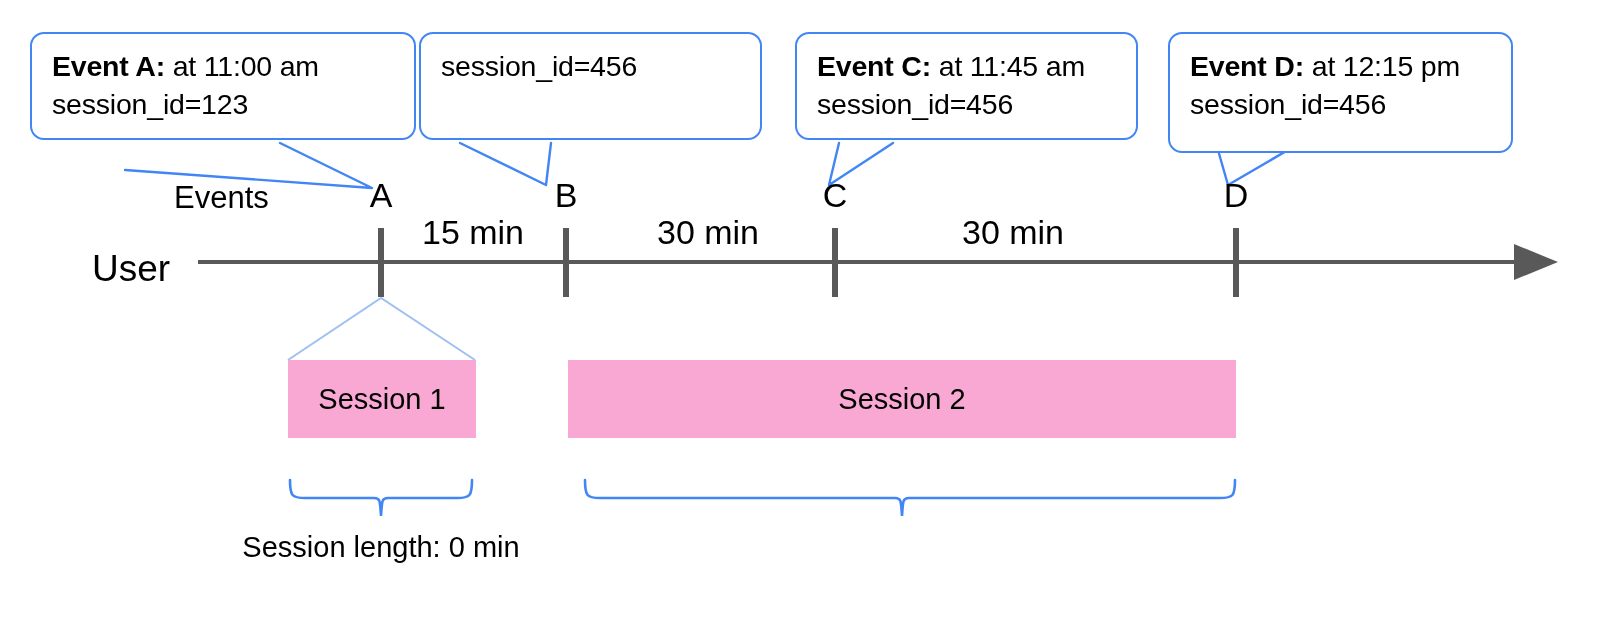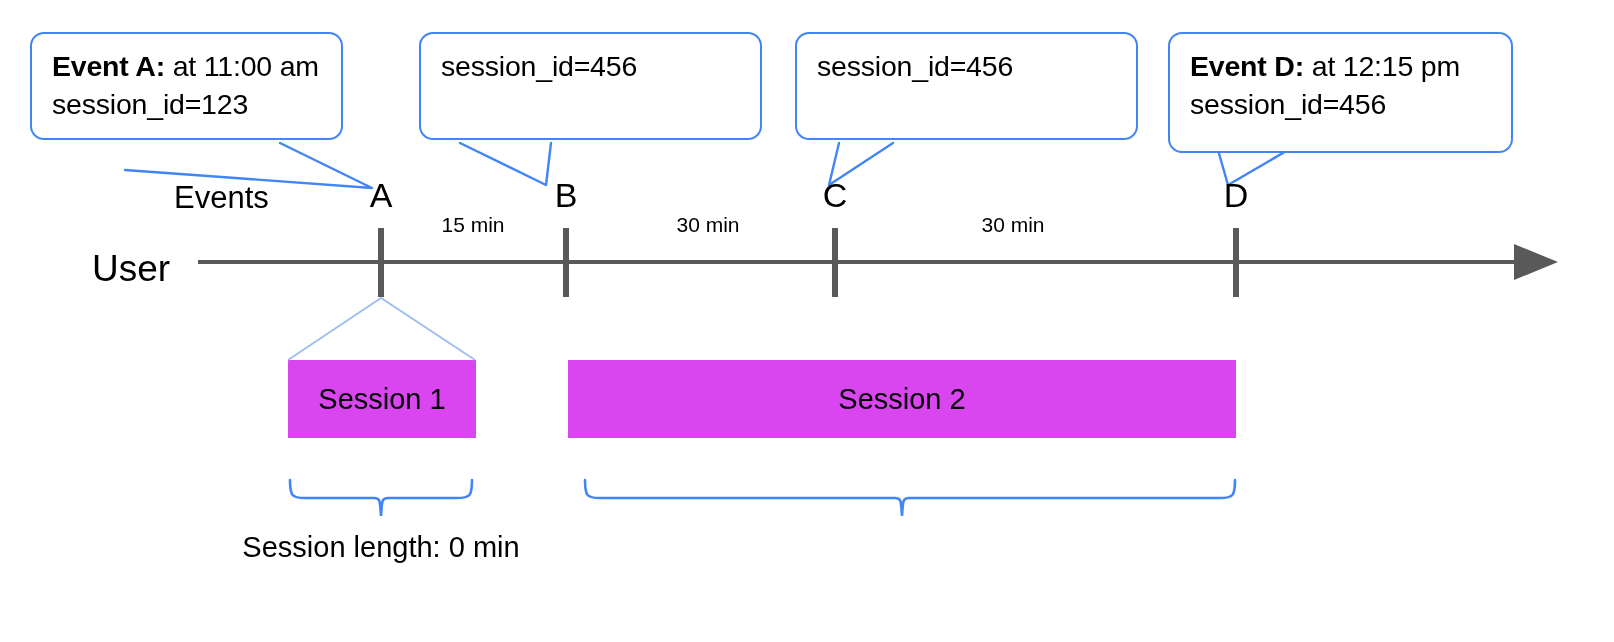--- a/index.html
+++ b/index.html
@@ -17,45 +17,46 @@
 
   
   svg.overlay{position:absolute;left:0;top:0;width:1614px;height:642px;
               overflow:visible;z-index:3;}
 
   
   .tl-label{position:absolute;font-size:31px;white-space:nowrap;z-index:4;}
   .axis-name{position:absolute;font-size:37px;white-space:nowrap;z-index:4;}
   .ev-letter{position:absolute;font-size:34px;white-space:nowrap;z-index:4;
              transform:translateX(-50%);}
-  .gap-label{position:absolute;font-size:21px;white-space:nowrap;z-index:4;
+  .gap-label{position:absolute;font-size:34px;white-space:nowrap;z-index:4;
              transform:translateX(-50%);text-align:center;}
 
   
-  .sess-bar{position:absolute;background:#d946ef;z-index:2;
+  .sess-bar{position:absolute;background:#f9a8d4;z-index:2;
             display:flex;align-items:center;justify-content:center;
             font-size:29px;color:#000;}
   .sess-len{position:absolute;font-size:29px;white-space:nowrap;z-index:4;
             transform:translateX(-50%);}
 </style>
 </head>
 <body>
 
 <div id="stage">
 
-  <div class="callout" style="left:30px;top:32px;width:313px;height:108px;">
+  <div class="callout" style="left:30px;top:32px;width:386px;height:108px;">
     <div class="l1"><b>Event A:</b><span> at 11:00 am</span></div>
     <div class="l2">session_id=123</div>
   </div>
 
   <div class="callout" style="left:419px;top:32px;width:343px;height:108px;">
     <div class="l2">session_id=456</div>
   </div>
 
   <div class="callout" style="left:795px;top:32px;width:343px;height:108px;">
+    <div class="l1"><b>Event C:</b><span> at 11:45 am</span></div>
     <div class="l2">session_id=456</div>
   </div>
 
   <div class="callout" style="left:1168px;top:32px;width:345px;height:121px;">
     <div class="l1"><b>Event D:</b><span> at 12:15 pm</span></div>
     <div class="l2">session_id=456</div>
   </div>
 
   <svg class="overlay" viewBox="0 0 1614 642">
 

